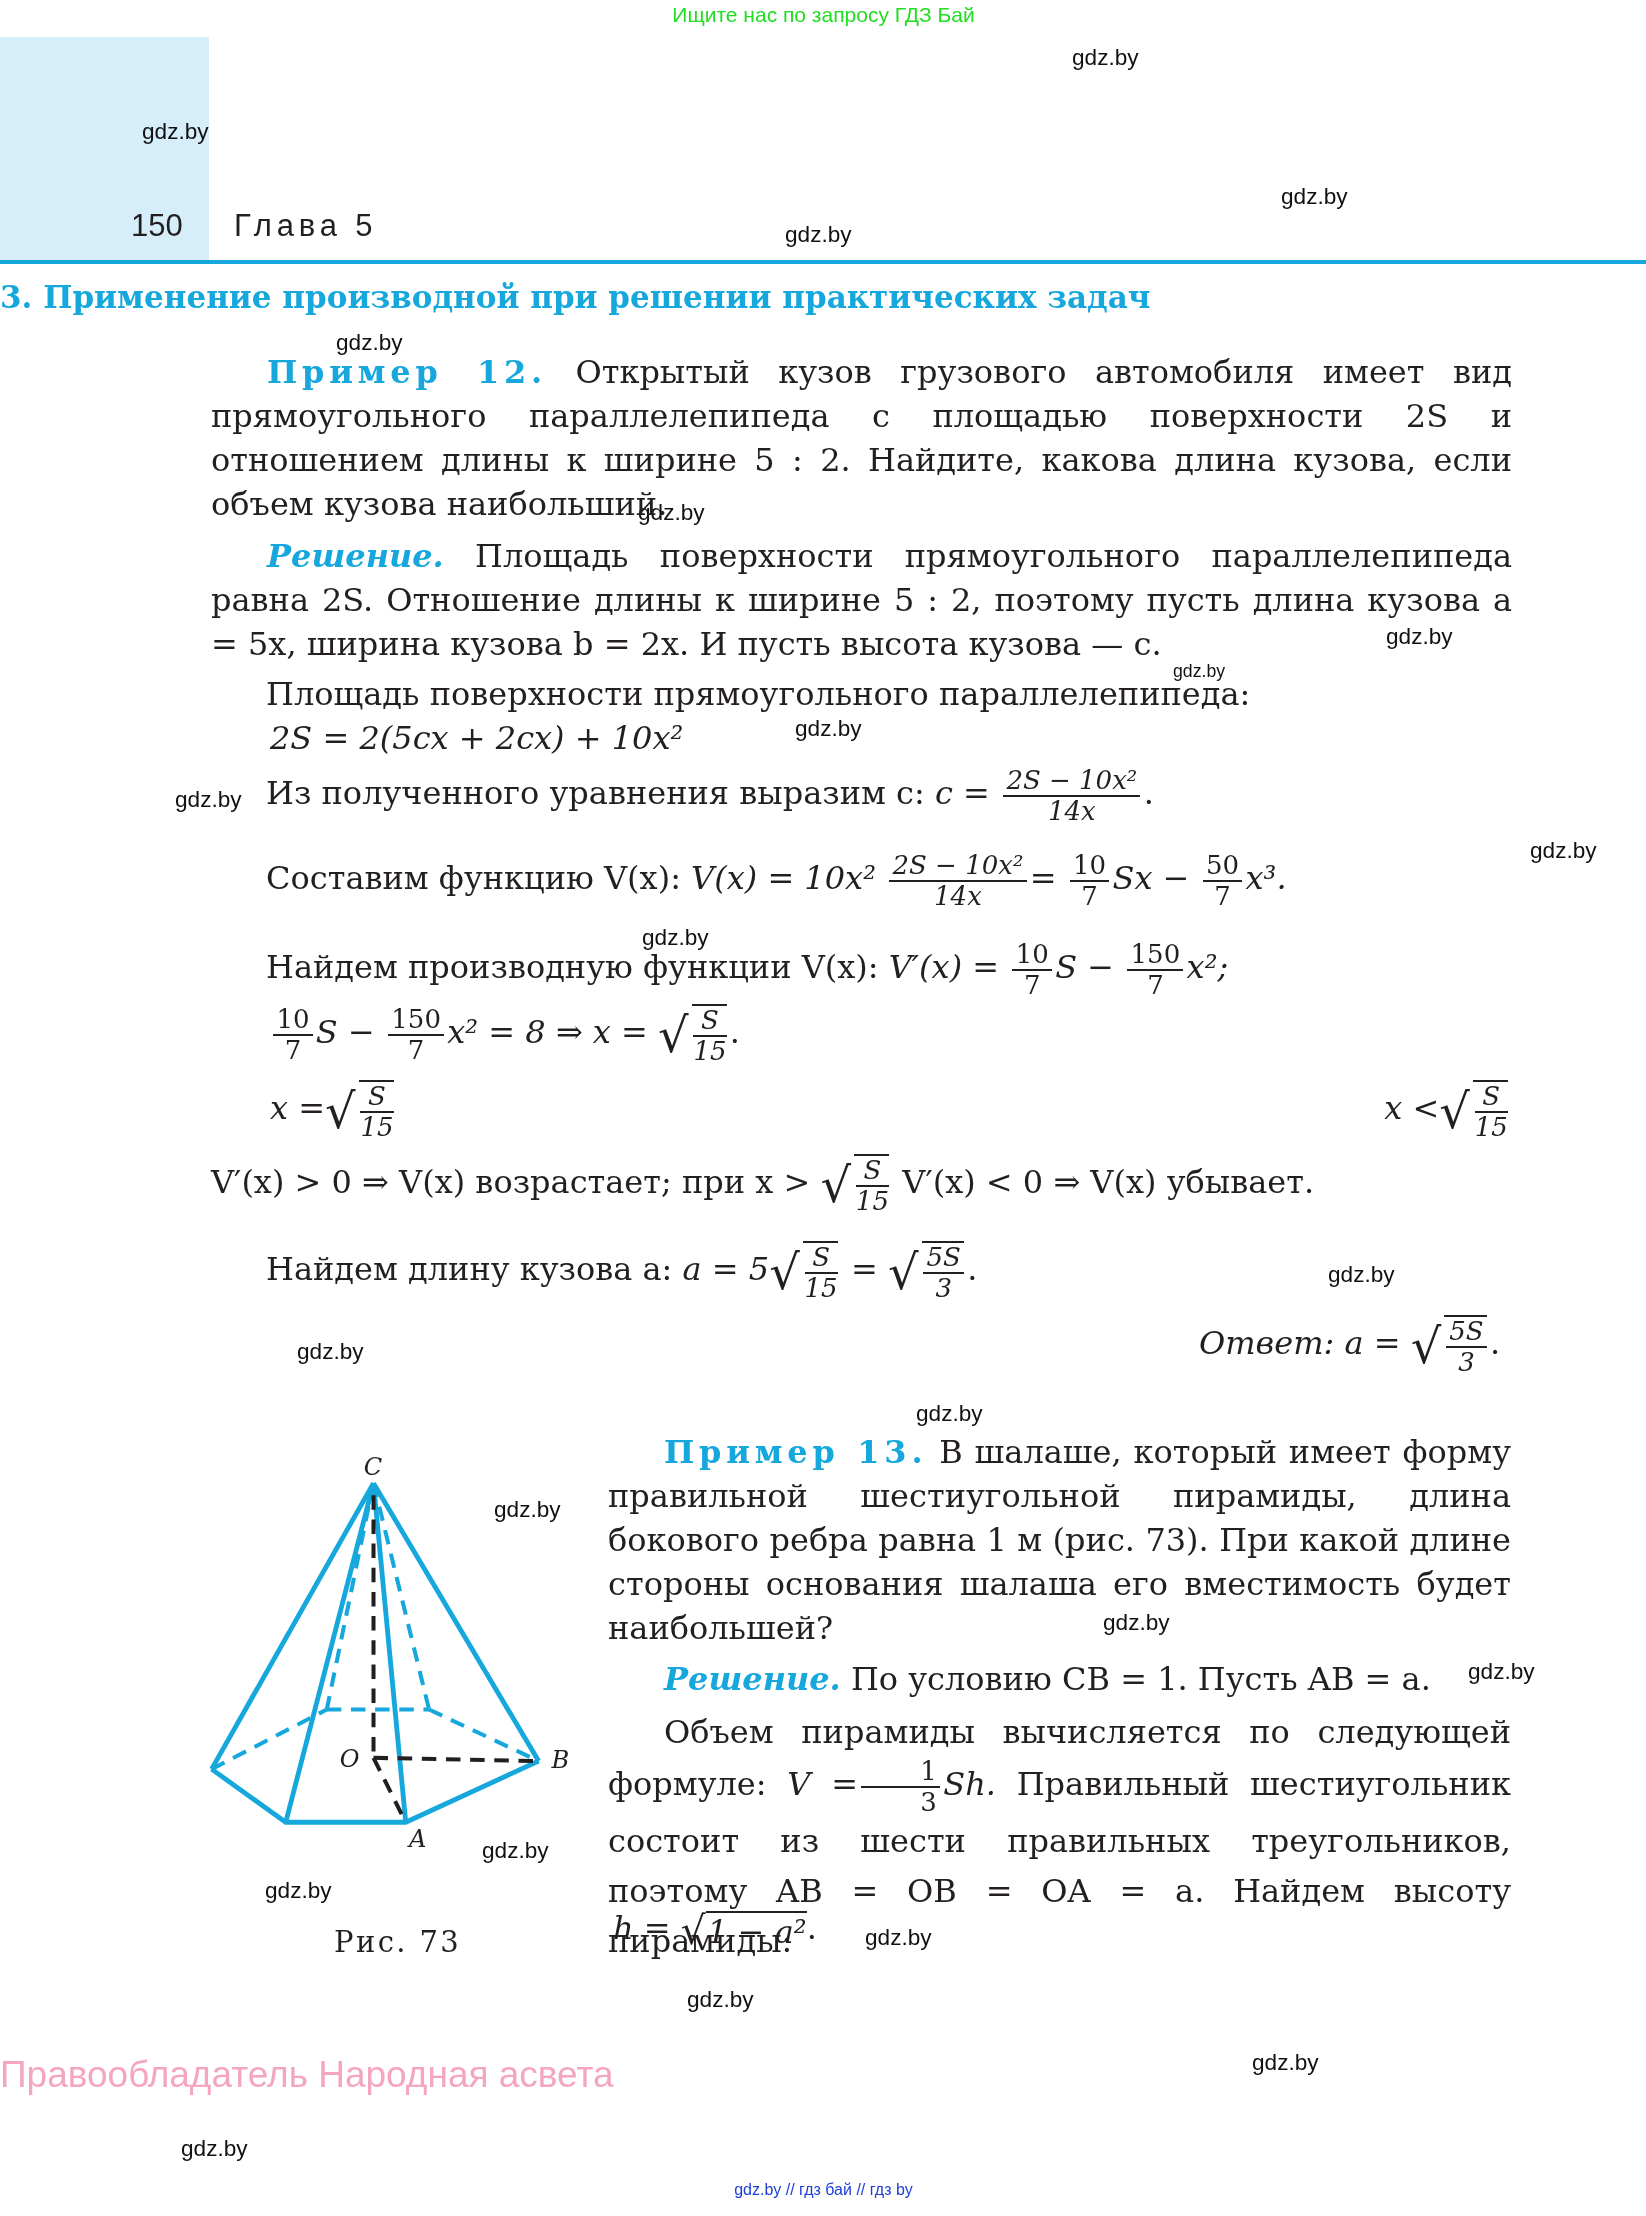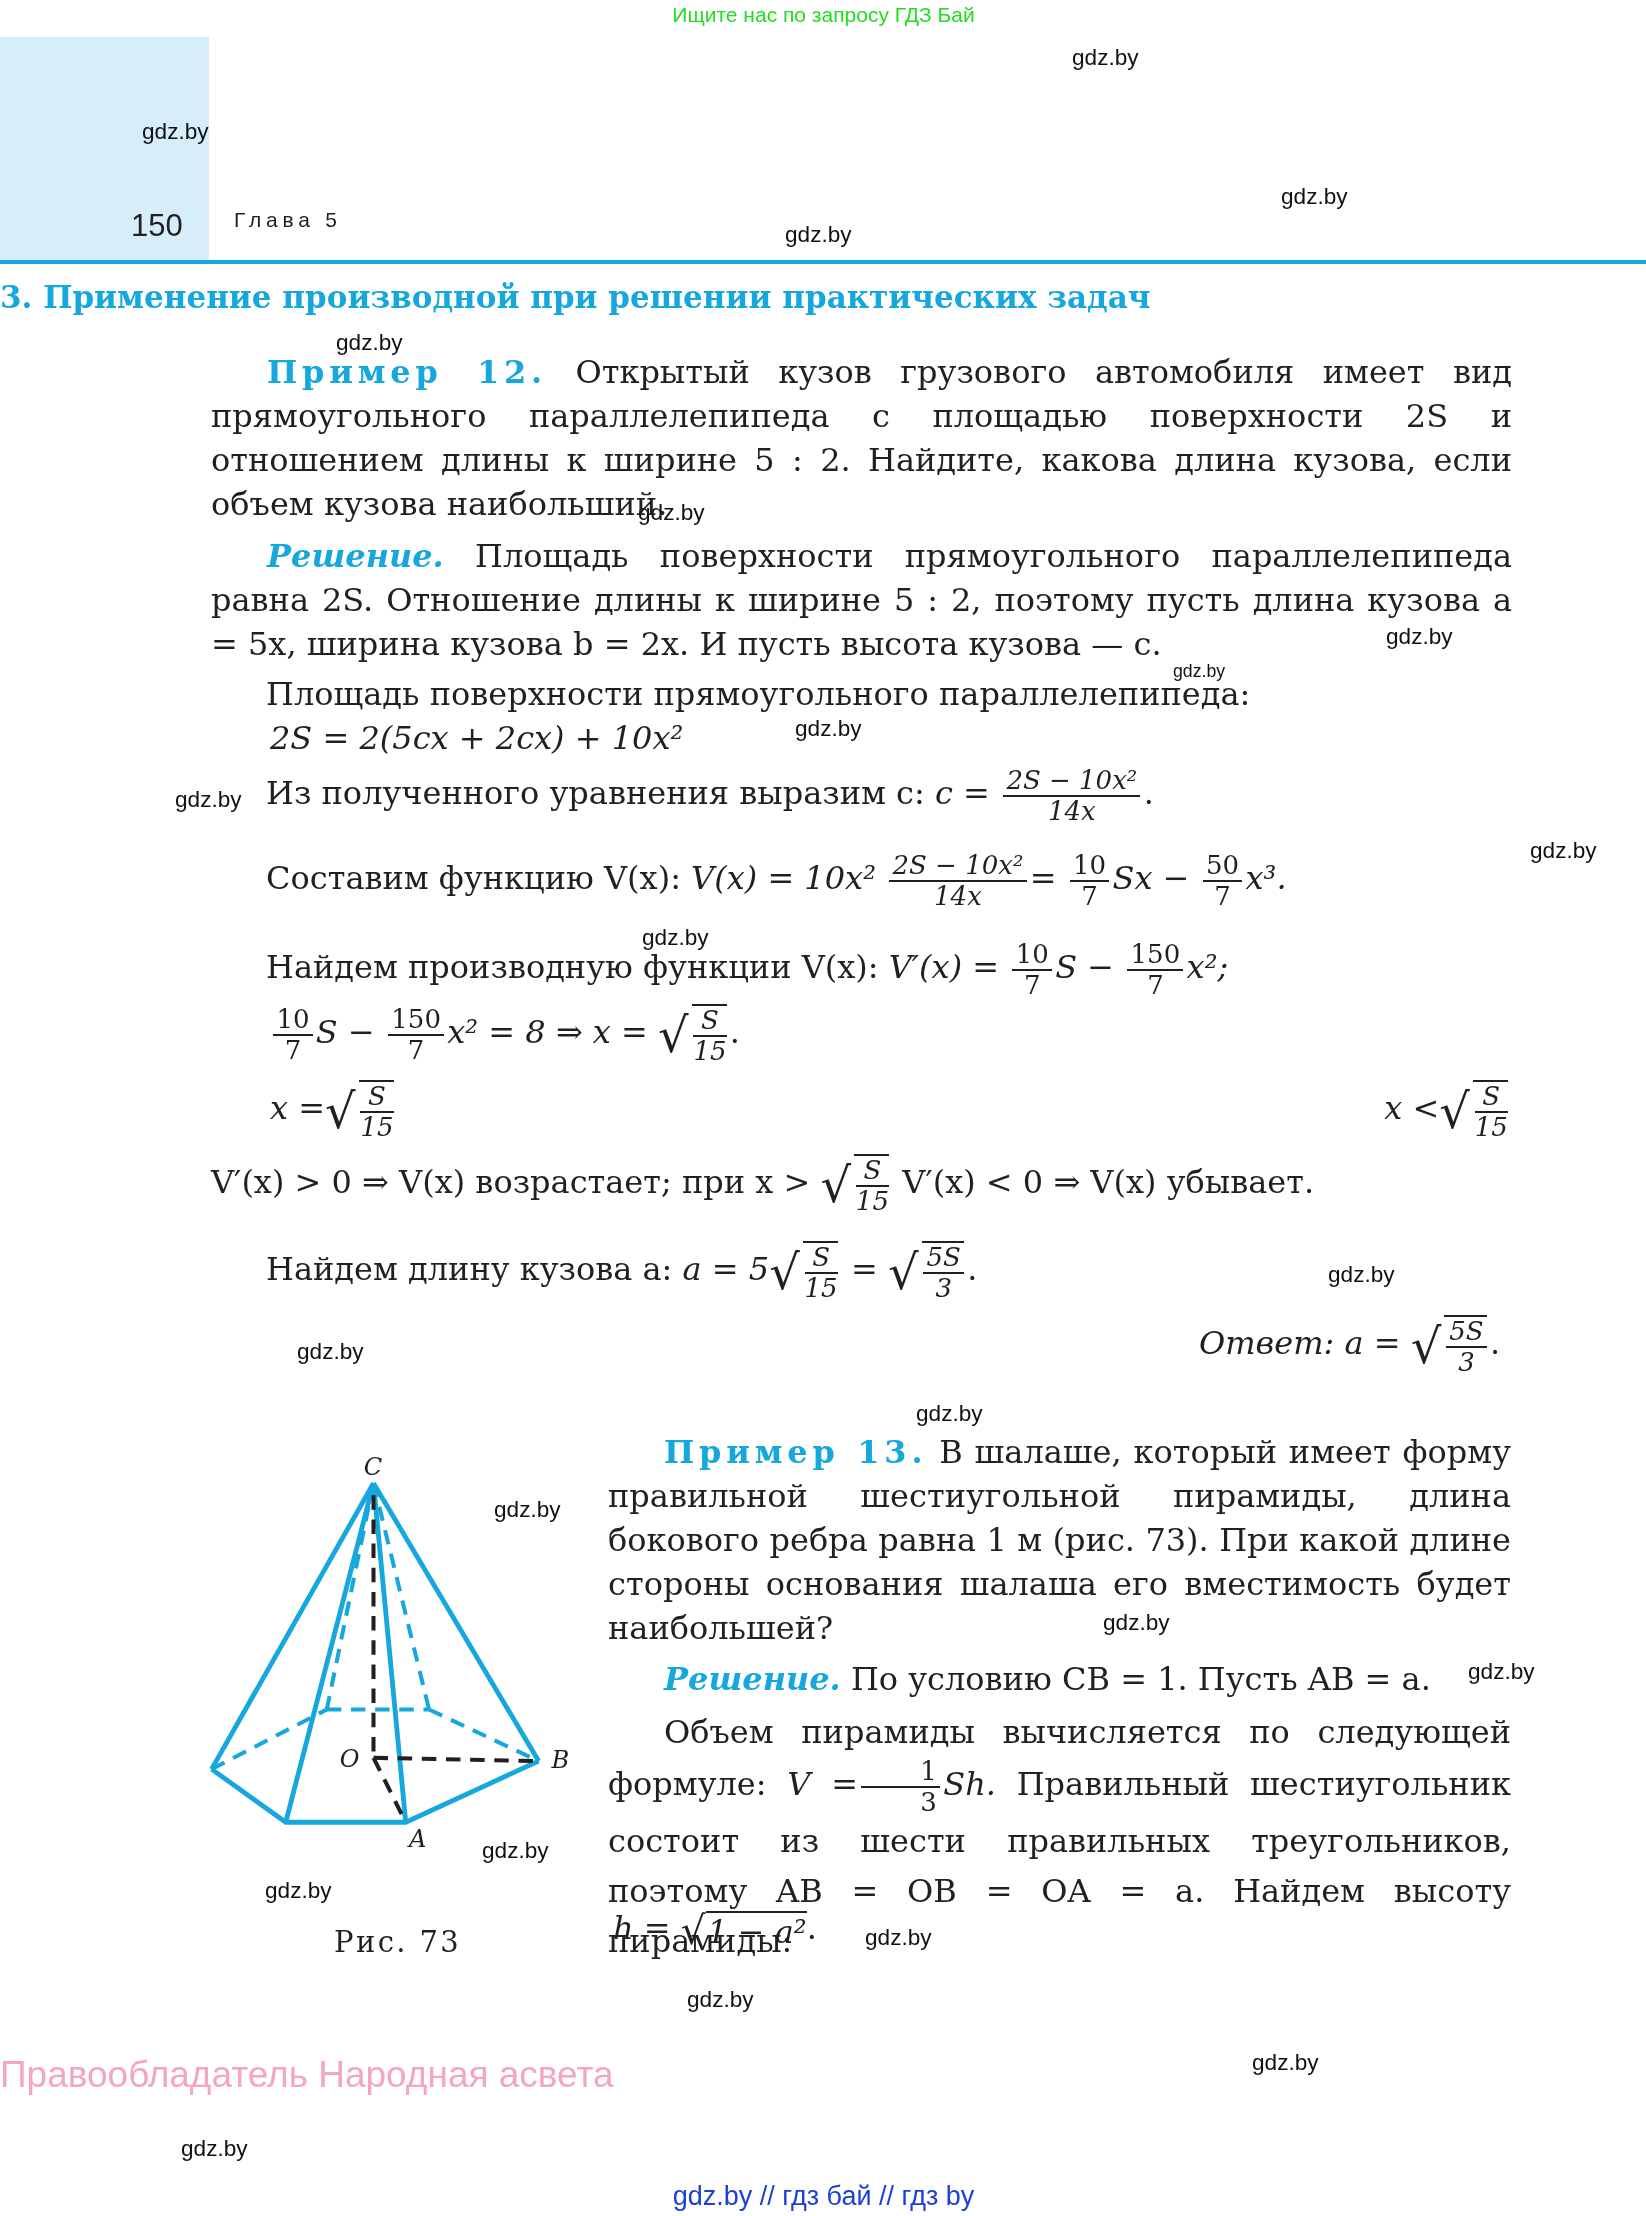--- a/index.html
+++ b/index.html
@@ -4,39 +4,39 @@
 <style>
   html, body { margin:0; padding:0; }
   body { width:1647px; height:2216px; position:relative; background:#ffffff; overflow:hidden;
          font-family:"DejaVu Serif", serif; color:#231f20; }
   .abs { position:absolute; }
   .top-banner { left:0; width:1647px; top:3.2px; text-align:center; color:#22dd22;
                 font-family:"Liberation Sans", sans-serif; font-size:21px; }
   .margin-band { left:0; top:37px; width:209px; height:224px; background:#d6eef9; }
   .rule { left:0; top:260px; width:1647px; height:4px; background:#16a7dd; }
   .page-num { left:131px; top:208px; font-family:"Liberation Sans", sans-serif; font-size:31px; color:#231f20; }
-  .chapter { left:234px; top:208px; font-family:"Liberation Sans", sans-serif; font-size:21px; letter-spacing:4.8px; color:#231f20; }
+  .chapter { left:234px; top:208px; font-family:"Liberation Sans", sans-serif; font-size:31px; letter-spacing:4.8px; color:#231f20; }
   .wm { font-family:"Liberation Sans", sans-serif; font-size:22.6px; color:#111; }
   .section-title { left:0; width:1647px; top:279px; text-align:left; color:#16a7dd; font-weight:bold; font-size:31px; }
   .para { left:211px; width:1301px; font-size:32px; line-height:44px; text-align:justify; }
   .para2 { left:608px; width:903px; font-size:32px; line-height:44px; text-align:justify; }
   .label-blue { color:#16a7dd; font-weight:bold; letter-spacing:4.8px; }
   .label-italic { color:#16a7dd; font-style:italic; font-weight:bold; }
   .line { font-size:32px; white-space:nowrap; }
   .m { font-style:italic; }
   .frac { display:inline-block; vertical-align:middle; text-align:center; margin:0 3.2px; }
   .frac > span { display:block; line-height:1.1; font-size:26px; }
   .frac > .num { border-bottom:2.4px solid #231f20; padding:0 3.2px; }
   .sqrt { display:inline-block; vertical-align:middle; }
   .sqrt .rad { font-size:48px; vertical-align:middle; }
   .sqrt .body { display:inline-block; border-top:2.4px solid #231f20; vertical-align:middle; padding-left:1.6px; }
   .bottom-owner { left:0; width:1337px; top:2054px; text-align:left; color:#f4a6c0;
                   font-family:"Liberation Sans", sans-serif; font-size:37px; }
   .bottom-links { left:0; width:1647px; top:2181px; text-align:center; color:#1c3fd6;
-                  font-family:"Liberation Sans", sans-serif; font-size:27px; }
+                  font-family:"Liberation Sans", sans-serif; font-size:16px; }
   .caption { left:334px; top:1925px; font-size:29px; letter-spacing:2.4px; }
   .fig { left:193px; top:1451px; }
 </style>
 </head>
 <body>
 
 <div class="abs top-banner">Ищите нас по запросу ГДЗ Бай</div>
 <div class="abs margin-band"></div>
 <div class="abs rule"></div>
 <div class="abs page-num">150</div>

